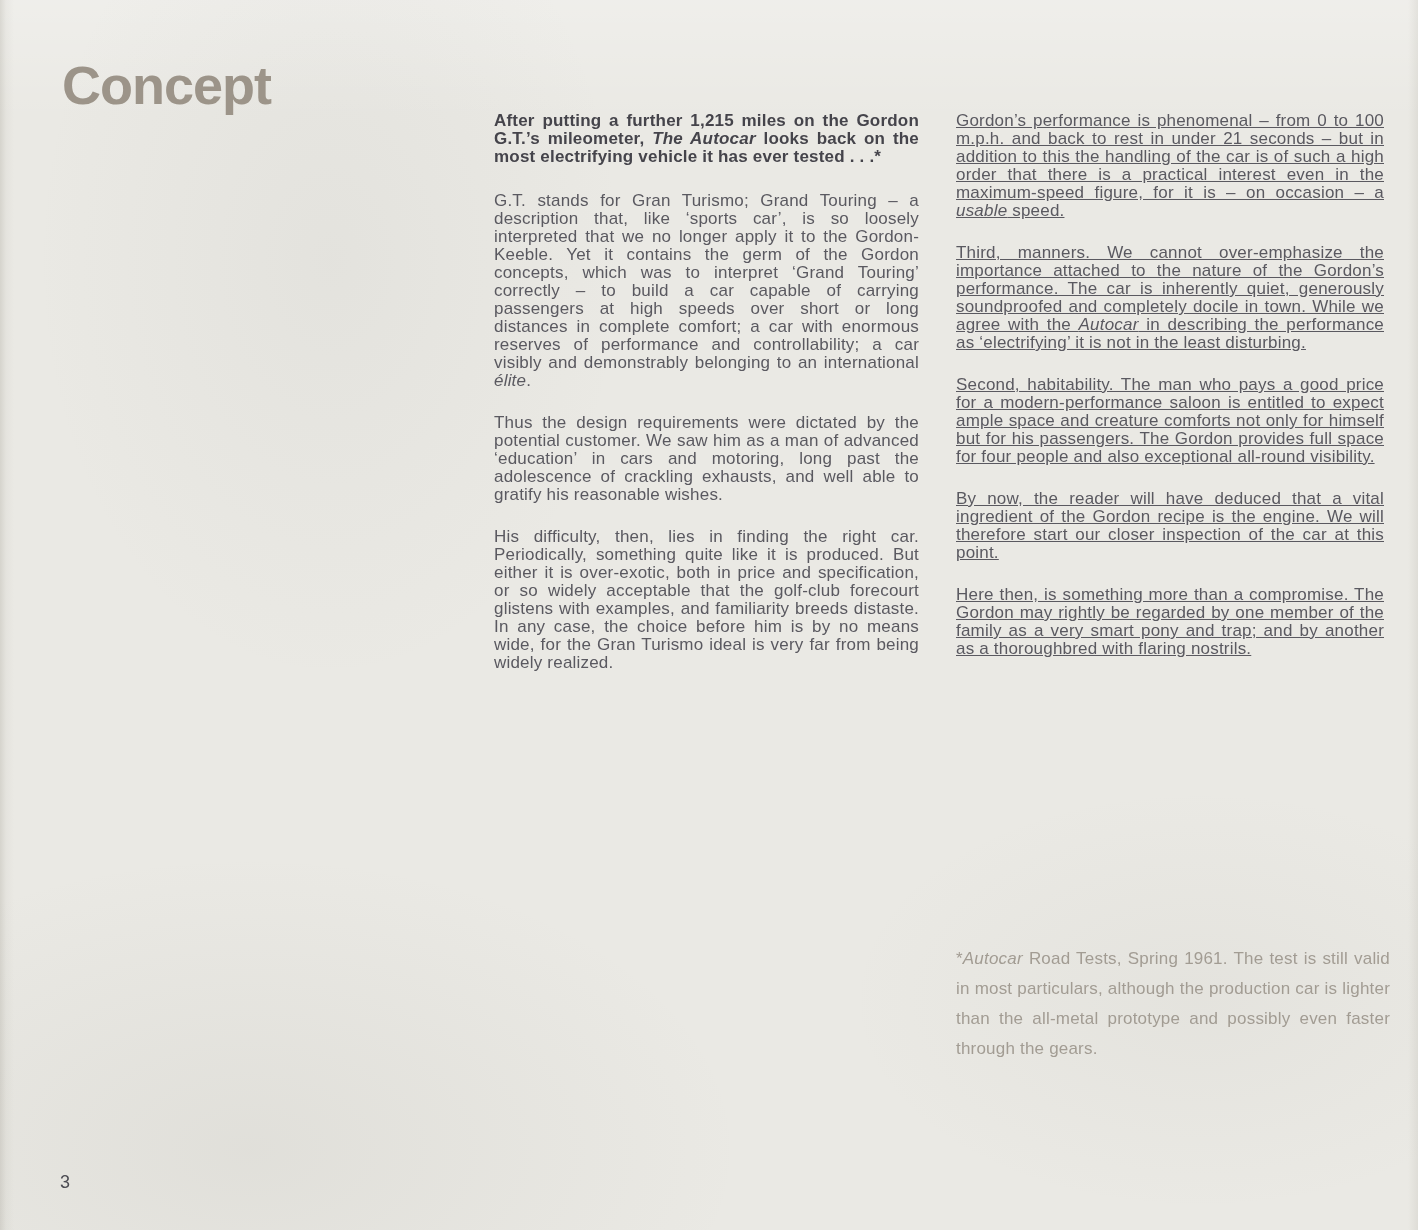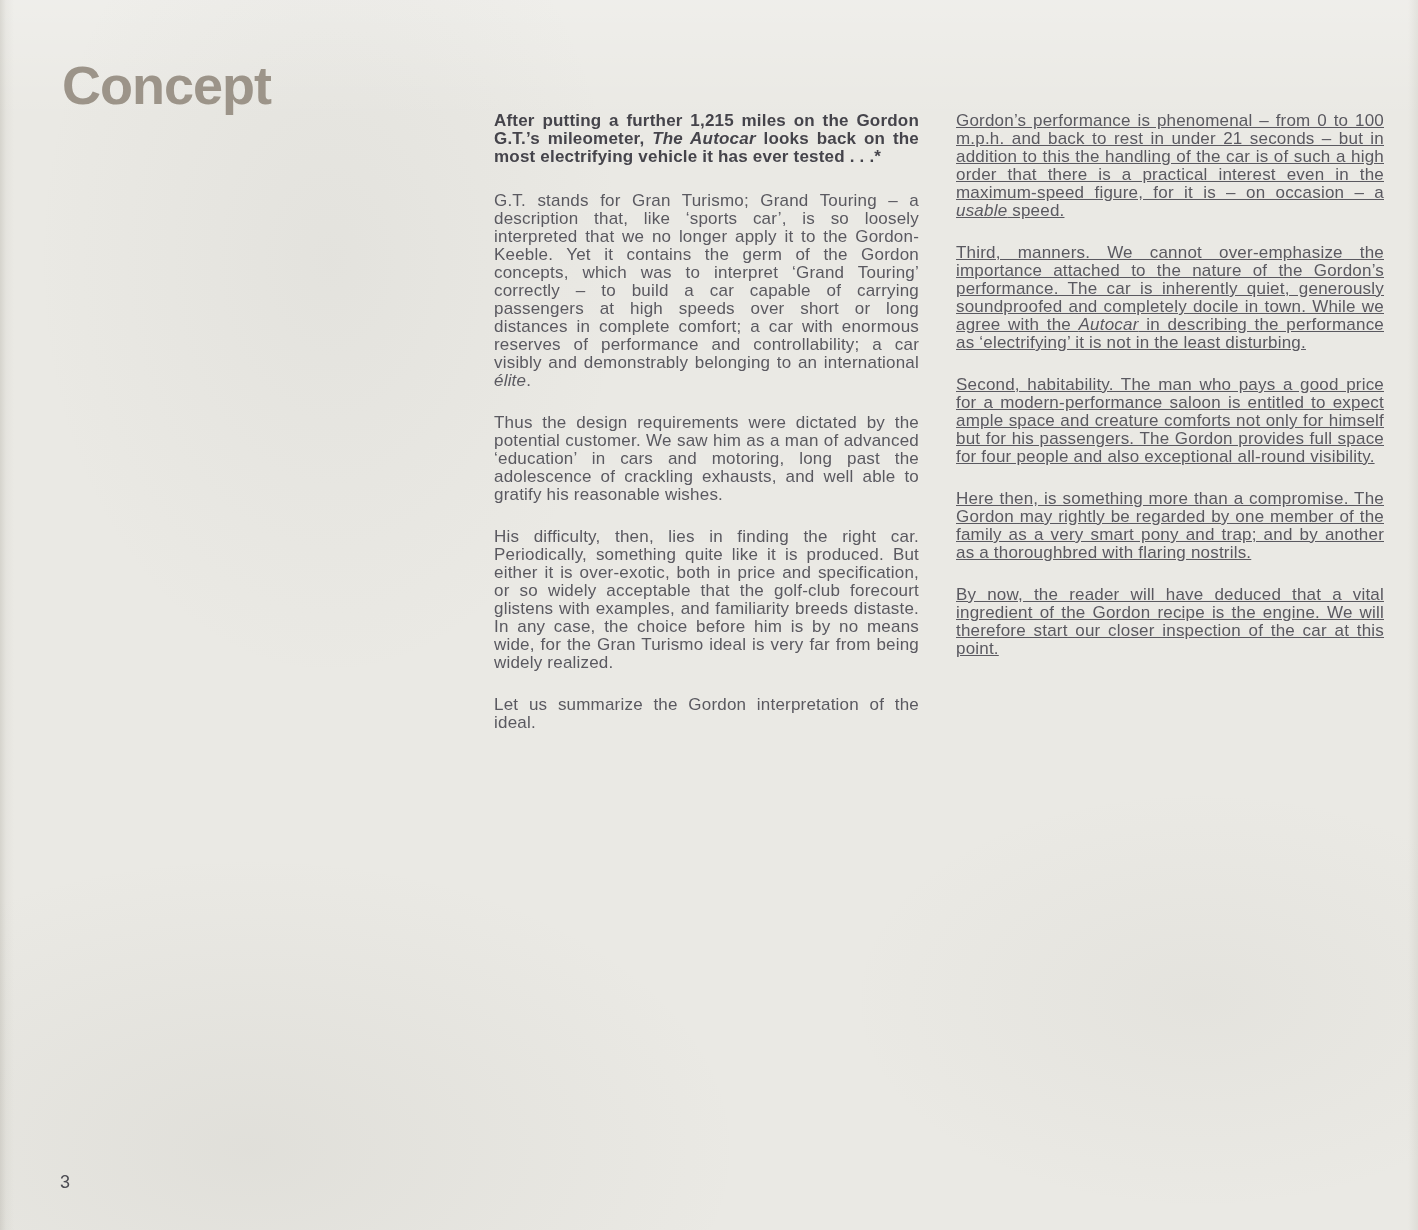--- a/index.html
+++ b/index.html
@@ -93,26 +93,26 @@
 <div class="page">
   <div class="texture"></div>
 
   <h1 class="title">Concept</h1>
 
   <div class="col col-left">
     <p class="lead">After putting a further 1,215 miles on the Gordon G.T.’s mileometer, <i>The Autocar</i> looks back on the most electrifying vehicle it has ever tested . . .*</p>
     <p>G.T. stands for Gran Turismo; Grand Touring – a description that, like ‘sports car’, is so loosely interpreted that we no longer apply it to the Gordon-Keeble. Yet it contains the germ of the Gordon concepts, which was to interpret ‘Grand Touring’ correctly – to build a car capable of carrying passengers at high speeds over short or long distances in complete comfort; a car with enormous reserves of performance and controllability; a car visibly and demonstrably belonging to an international <i>élite</i>.</p>
     <p>Thus the design requirements were dictated by the potential customer. We saw him as a man of advanced ‘education’ in cars and motoring, long past the adolescence of crackling exhausts, and well able to gratify his reasonable wishes.</p>
     <p>His difficulty, then, lies in finding the right car. Periodically, something quite like it is produced. But either it is over-exotic, both in price and specification, or so widely acceptable that the golf-club forecourt glistens with examples, and familiarity breeds distaste. In any case, the choice before him is by no means wide, for the Gran Turismo ideal is very far from being widely realized.</p>
-    <p>Let us summarize the Gordon interpretation of the ideal.</p>
   </div>
 
   <div class="col col-right">
     <p>Gordon’s performance is phenomenal – from 0 to 100 m.p.h. and back to rest in under 21 seconds – but in addition to this the handling of the car is of such a high order that there is a practical interest even in the maximum-speed figure, for it is – on occasion – a <i>usable</i> speed.</p>
     <p>Third, manners. We cannot over-emphasize the importance attached to the nature of the Gordon’s performance. The car is inherently quiet, generously soundproofed and completely docile in town. While we agree with the <i>Autocar</i> in describing the performance as ‘electrifying’ it is not in the least disturbing.</p>
     <p>Second, habitability. The man who pays a good price for a modern-performance saloon is entitled to expect ample space and creature comforts not only for himself but for his passengers. The Gordon provides full space for four people and also exceptional all-round visibility.</p>
+    <p>By now, the reader will have deduced that a vital ingredient of the Gordon recipe is the engine. We will therefore start our closer inspection of the car at this point.</p>
     <p>Here then, is something more than a compromise. The Gordon may rightly be regarded by one member of the family as a very smart pony and trap; and by another as a thoroughbred with flaring nostrils.</p>
-    <p>By now, the reader will have deduced that a vital ingredient of the Gordon recipe is the engine. We will therefore start our closer inspection of the car at this point.</p>
   </div>
 
+  <p class="footnote">*<i>Autocar</i> Road Tests, Spring 1961. The test is still valid in most particulars, although the production car is lighter than the all-metal prototype and possibly even faster through the gears.</p>
 
   <div class="page-number">3</div>
 </div>
 
 </body></html>

